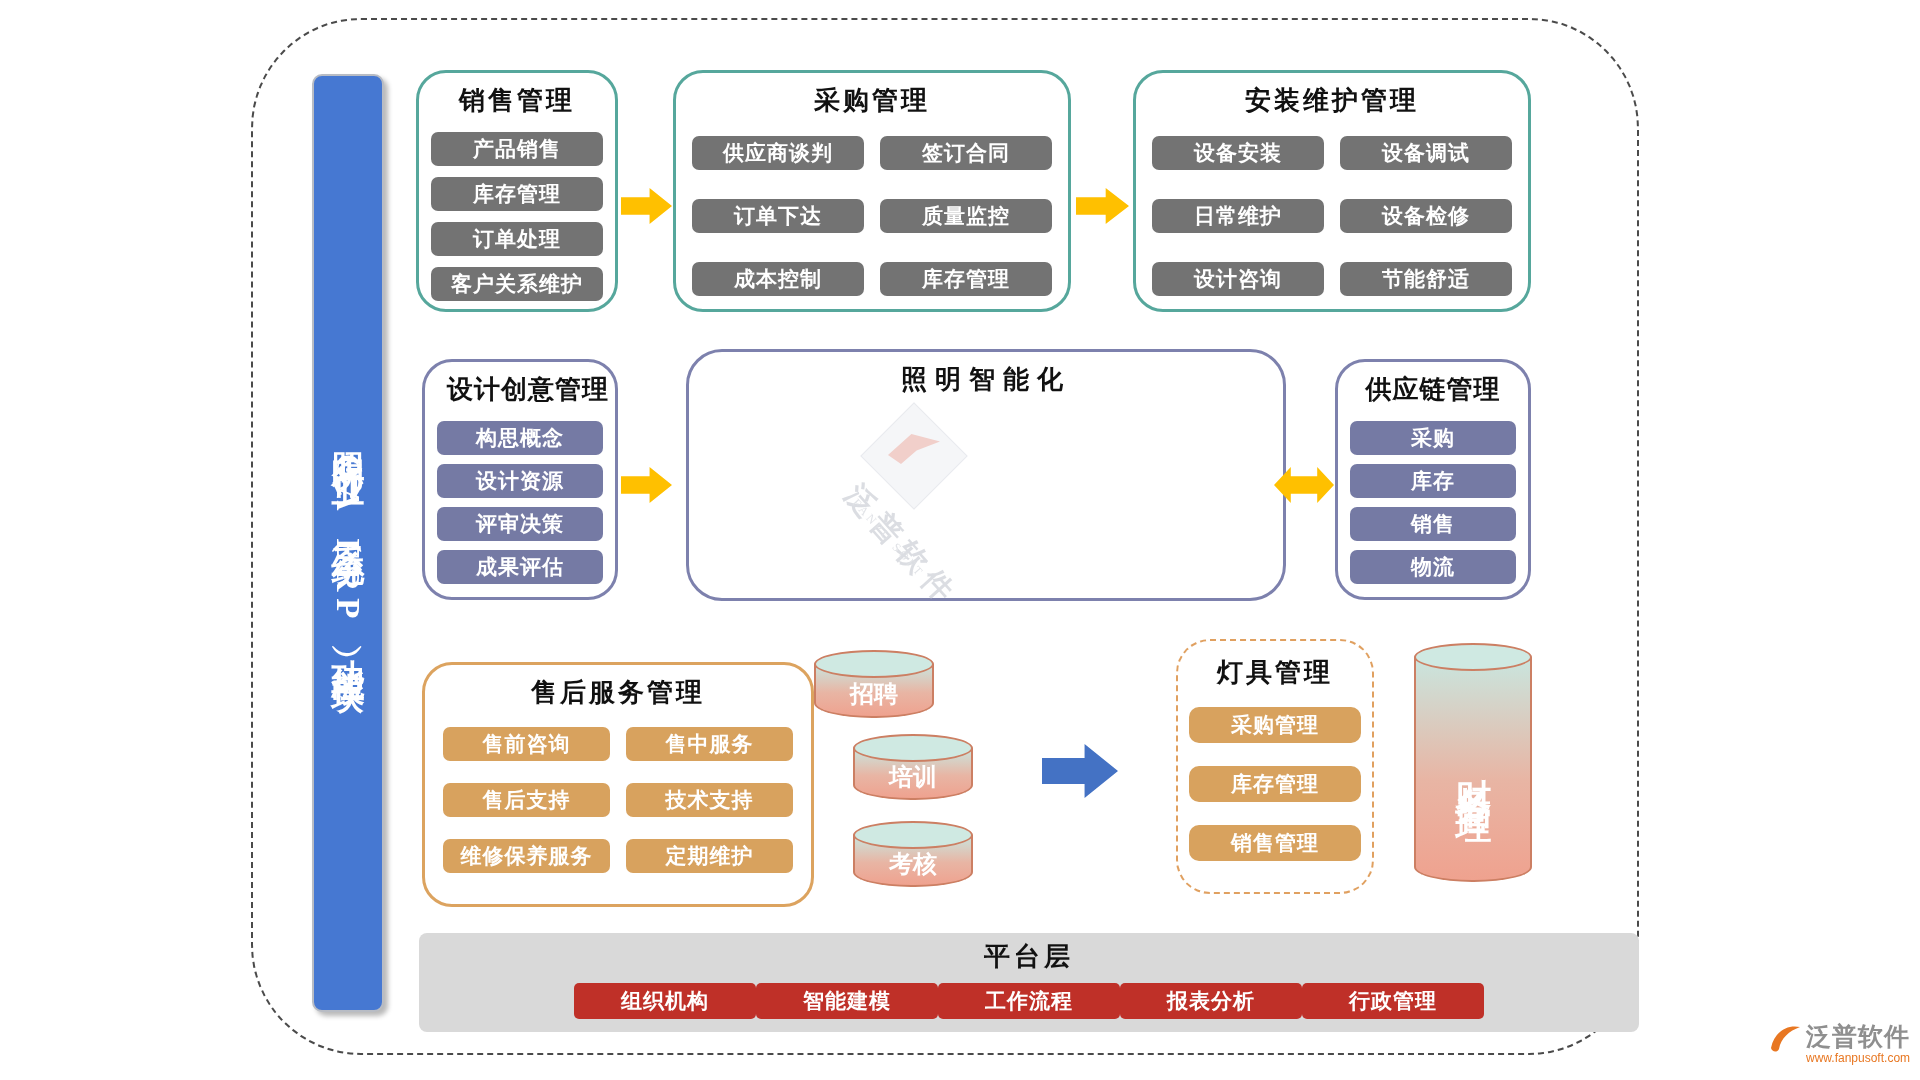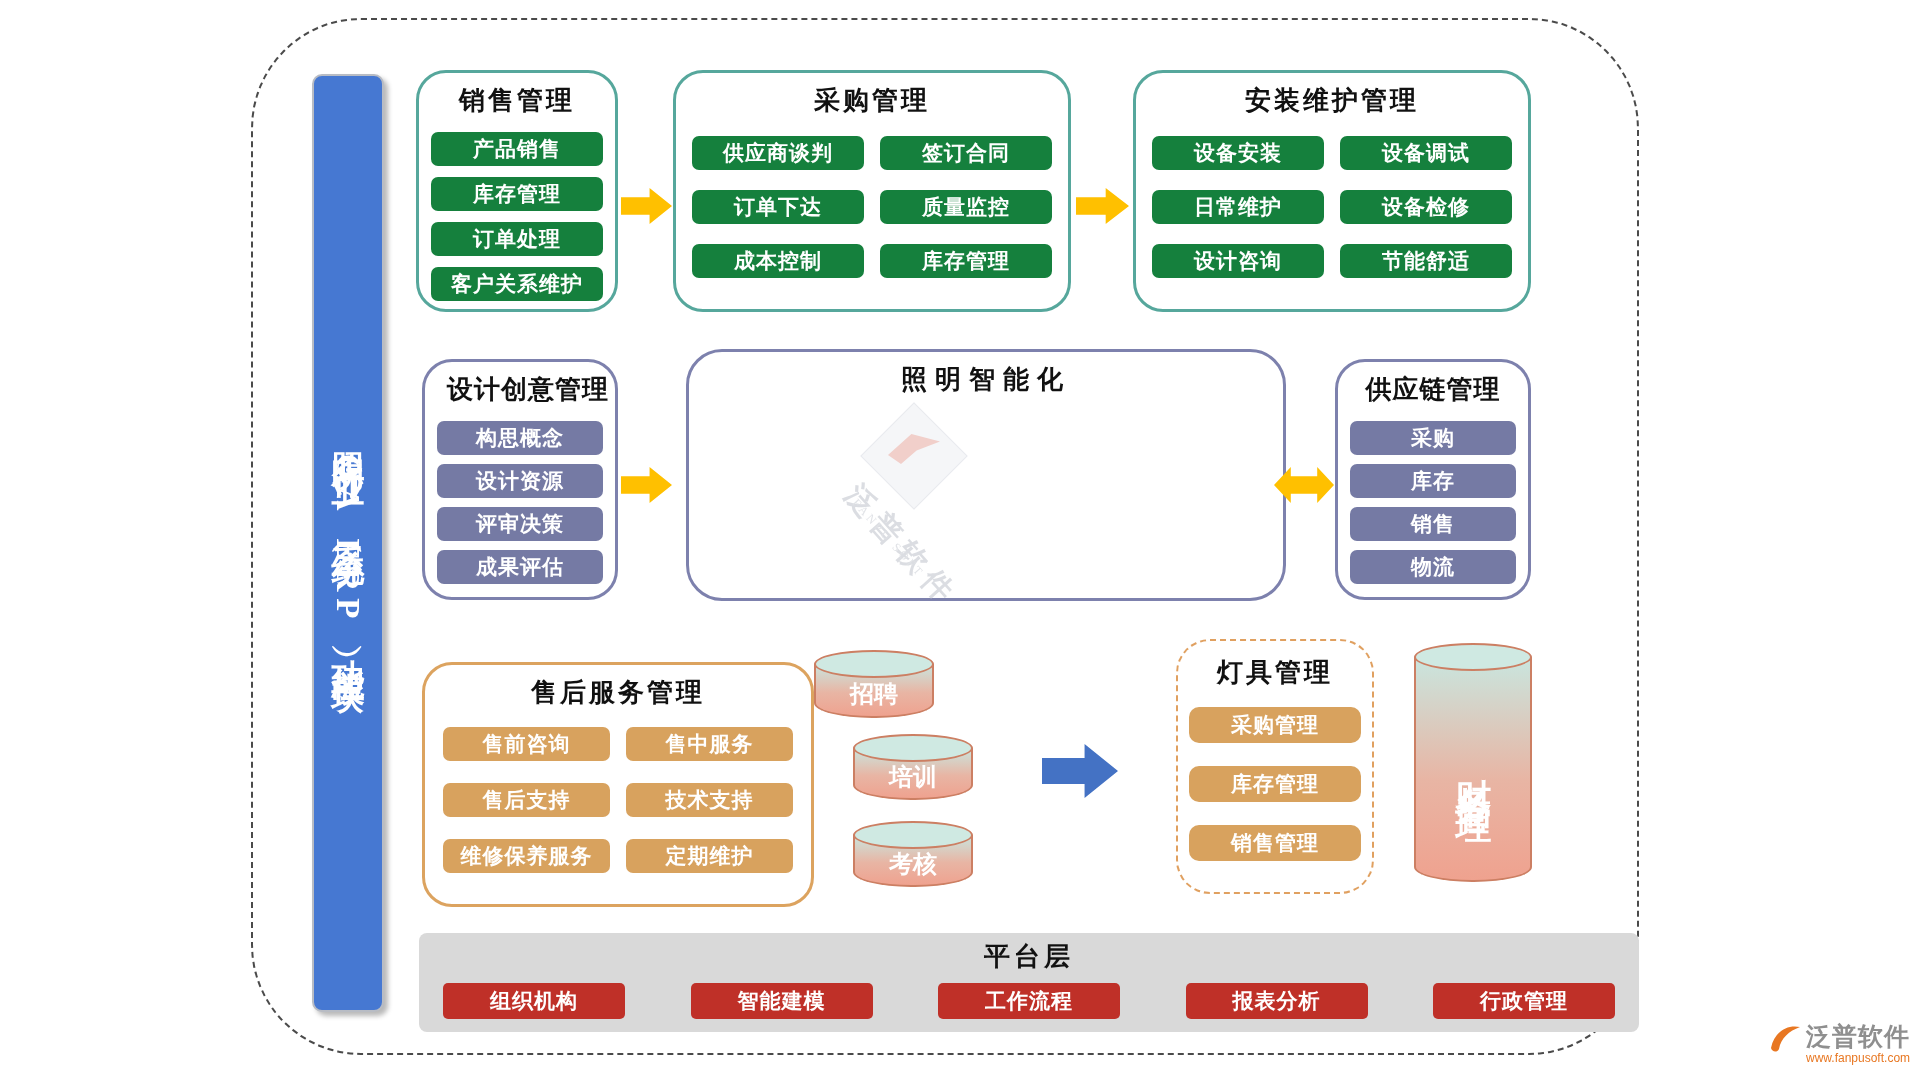--- a/index.html
+++ b/index.html
@@ -17,46 +17,46 @@
              letter-spacing:7px;line-height:68px;white-space:nowrap;}
   
   .panel{position:absolute;background:#fff;border-radius:30px;box-sizing:border-box;}
   .panel.teal{border:3px solid #56a79c;}
   .panel.purple{border:3px solid #7d81ad;}
   .panel.orangeb{border:3px solid #dca35f;}
   .panel.dashedb{border:2px dashed #e0a060;border-radius:34px;}
   .ptitle{margin:10px 0 0 0;text-align:center;font-size:26px;font-weight:700;color:#111;
           letter-spacing:3px;line-height:36px;}
   .vstack{display:flex;flex-direction:column;gap:11px;padding:13px 12px 0 12px;}
-  .grid2{display:grid;grid-template-columns:1fr 1fr;gap:20px 16px;padding:17px 16px 0 16px;}
+  .grid2{display:grid;grid-template-columns:1fr 1fr;gap:29px 16px;padding:17px 16px 0 16px;}
   .grid3{display:grid;grid-template-columns:1fr 1fr 1fr;gap:20px 17px;padding:15px 16px 0 16px;}
   .chip{display:flex;align-items:center;justify-content:center;height:34px;border-radius:7px;
         color:#fff;font-size:21px;font-weight:700;letter-spacing:1px;white-space:nowrap;}
-  .chip.tealc{background:#15803d;}
+  .chip.tealc{background:#737373;}
   .chip.purplec{background:#757aa4;}
   .chip.orangec{background:#d8a25e;}
   .chip.redc{background:#bf3028;border-radius:5px;width:182px;height:36px;}
   
   .arr{position:absolute;background:#ffc000;}
   .arr.right{clip-path:polygon(0 26%,56% 26%,56% 0,100% 50%,56% 100%,56% 74%,0 74%);}
   .arr.both{clip-path:polygon(0 50%,28% 0,28% 26%,72% 26%,72% 0,100% 50%,72% 100%,72% 74%,28% 74%,28% 100%);}
   .arr.bluec{background:#4472c4;}
   
   .cyl{position:absolute;width:120px;box-sizing:border-box;
        background:linear-gradient(#c9e6df 0%,#e8b5a4 55%,#efa28f 100%);
        border:2px solid #cc7f63;border-top:none;
        border-radius:0 0 58px 58px / 0 0 15px 15px;}
   .cyl::before{content:"";position:absolute;left:-2px;top:-14px;width:calc(100% + 4px);height:28px;
        box-sizing:border-box;border:2px solid #cc7f63;border-radius:50%;background:#cfe9e2;}
   .cyl-label{position:relative;z-index:1;display:flex;align-items:center;justify-content:center;
        width:100%;height:100%;color:#fff;font-size:24px;font-weight:700;padding-top:8px;box-sizing:border-box;}
   .cyl-label.vert{writing-mode:vertical-rl;text-orientation:upright;font-size:36px;letter-spacing:10px;padding-top:0;}
   
   .platform{position:absolute;left:419px;top:933px;width:1220px;height:99px;background:#d9d9d9;border-radius:8px;}
-  .platform-items{display:flex;justify-content:space-between;padding:8px 24px 0 24px;gap:41px;}
+  .platform-items{display:flex;justify-content:center;padding:8px 24px 0 24px;}
   
   .watermark{position:absolute;left:848px;top:418px;width:190px;height:185px;opacity:.5;
              pointer-events:none;z-index:6;}
   .wm-diamond{position:absolute;left:28px;top:0;width:74px;height:74px;background:#eceef3;
               border:1px solid #d4d7df;transform:rotate(45deg);}
   .wm-swoosh{position:absolute;left:40px;top:16px;width:52px;height:30px;background:#e4a096;
              clip-path:polygon(0 70%,45% 0,100% 25%,55% 55%,25% 100%);}
   .wm-text{position:absolute;left:18px;top:58px;color:#b9bdc6;font-size:30px;font-weight:700;
            transform:rotate(48deg);transform-origin:left top;letter-spacing:8px;white-space:nowrap;}
   .wm-text-en{position:absolute;left:12px;top:78px;color:#c3c7cf;font-size:12px;

